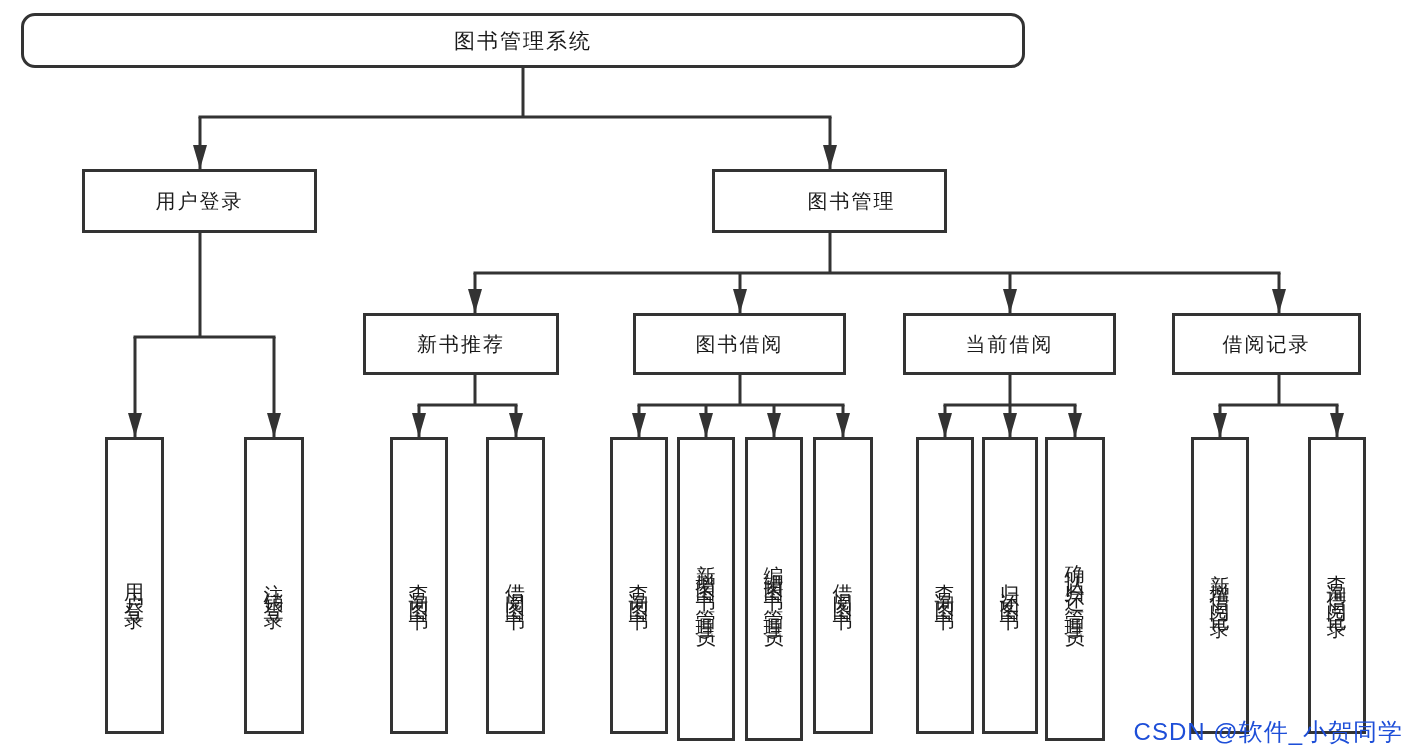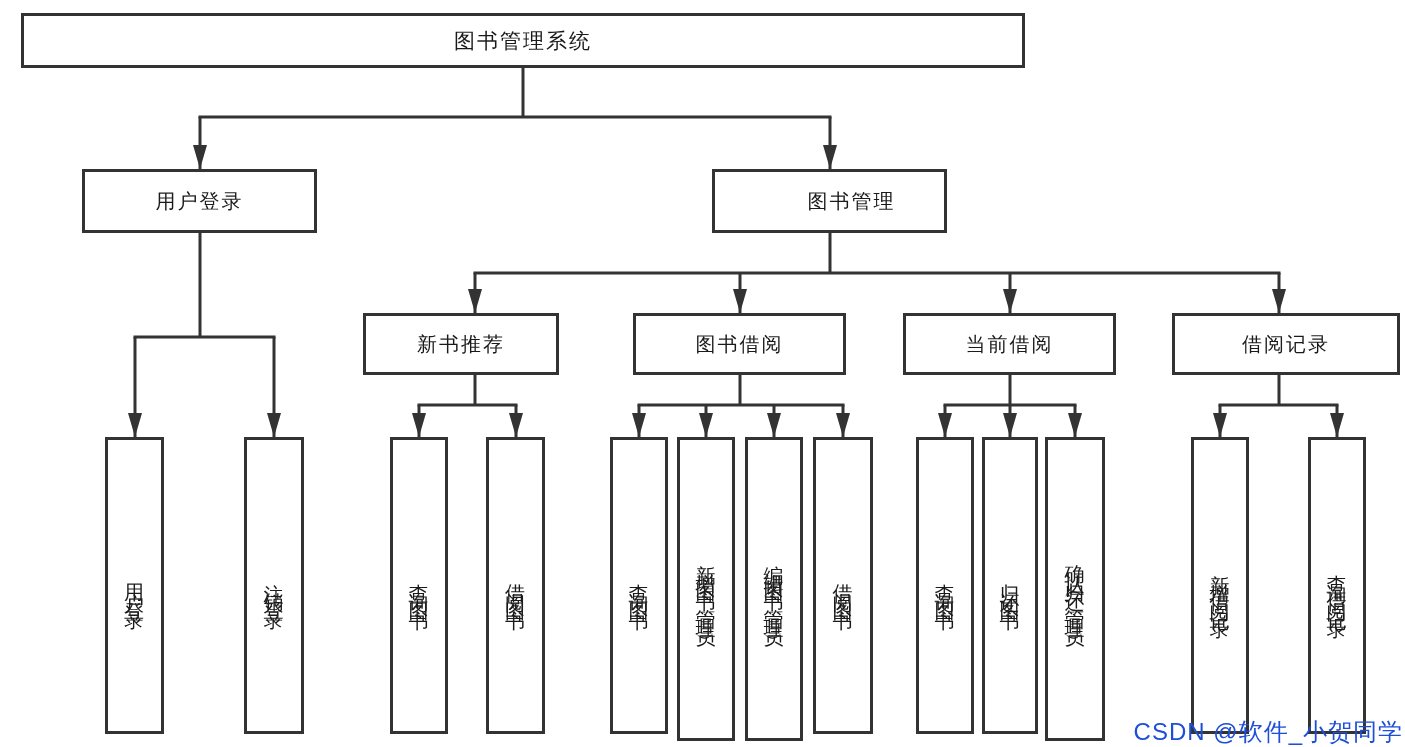--- a/index.html
+++ b/index.html
@@ -6,21 +6,21 @@
   .stage{
     position:relative;width:1405px;height:747px;background:#ffffff;
     font-family:"Liberation Sans","DejaVu Sans",sans-serif;color:#1a1a1a;overflow:hidden;
   }
   .wires{position:absolute;left:0;top:0;z-index:0;}
   .box{
     position:absolute;box-sizing:border-box;background:#ffffff;
     border:3px solid #333333;z-index:1;
   }
   .hbox{display:flex;align-items:center;justify-content:center;font-size:20px;letter-spacing:2px;}
-  .root-box{font-size:21px;}
+  .root-box{font-size:21px;border-radius:14px;}
   .vleaf{display:flex;align-items:center;justify-content:center;}
   .vleaf span{
     writing-mode:vertical-rl;text-orientation:mixed;
     font-size:20px;letter-spacing:9px;line-height:1;white-space:nowrap;
   }
   .watermark{
     position:absolute;top:716px;right:2px;z-index:5;
     font-size:24px;letter-spacing:1px;color:#1d4ed8;margin-left:40px;
   }
 </style>
@@ -80,21 +80,21 @@
   </svg>
 
   <div class="box hbox root-box" style="left:21px;top:13px;width:1004px;height:55px;">图书管理系统</div>
 
   <div class="box hbox" style="left:82px;top:169px;width:235px;height:64px;">用户登录</div>
   <div class="box hbox" style="left:712px;top:169px;width:235px;height:64px;padding-left:44px;">图书管理</div>
 
   <div class="box hbox" style="left:363px;top:313px;width:196px;height:62px;">新书推荐</div>
   <div class="box hbox" style="left:903px;top:313px;width:213px;height:62px;">当前借阅</div>
   <div class="box hbox" style="left:633px;top:313px;width:213px;height:62px;">图书借阅</div>
-  <div class="box hbox" style="left:1172px;top:313px;width:228px;height:62px;">借阅记录</div>
+  <div class="box hbox" style="left:1172px;top:313px;width:189px;height:62px;">借阅记录</div>
 
   <div class="box vleaf" style="left:105px;top:437px;width:59px;height:297px;">
     <span>用户登录</span>
   </div>
   <div class="box vleaf" style="left:244px;top:437px;width:60px;height:297px;">
     <span>注销登录</span>
   </div>
 
   <div class="box vleaf" style="left:390px;top:437px;width:58px;height:297px;">
     <span>查询图书</span>

